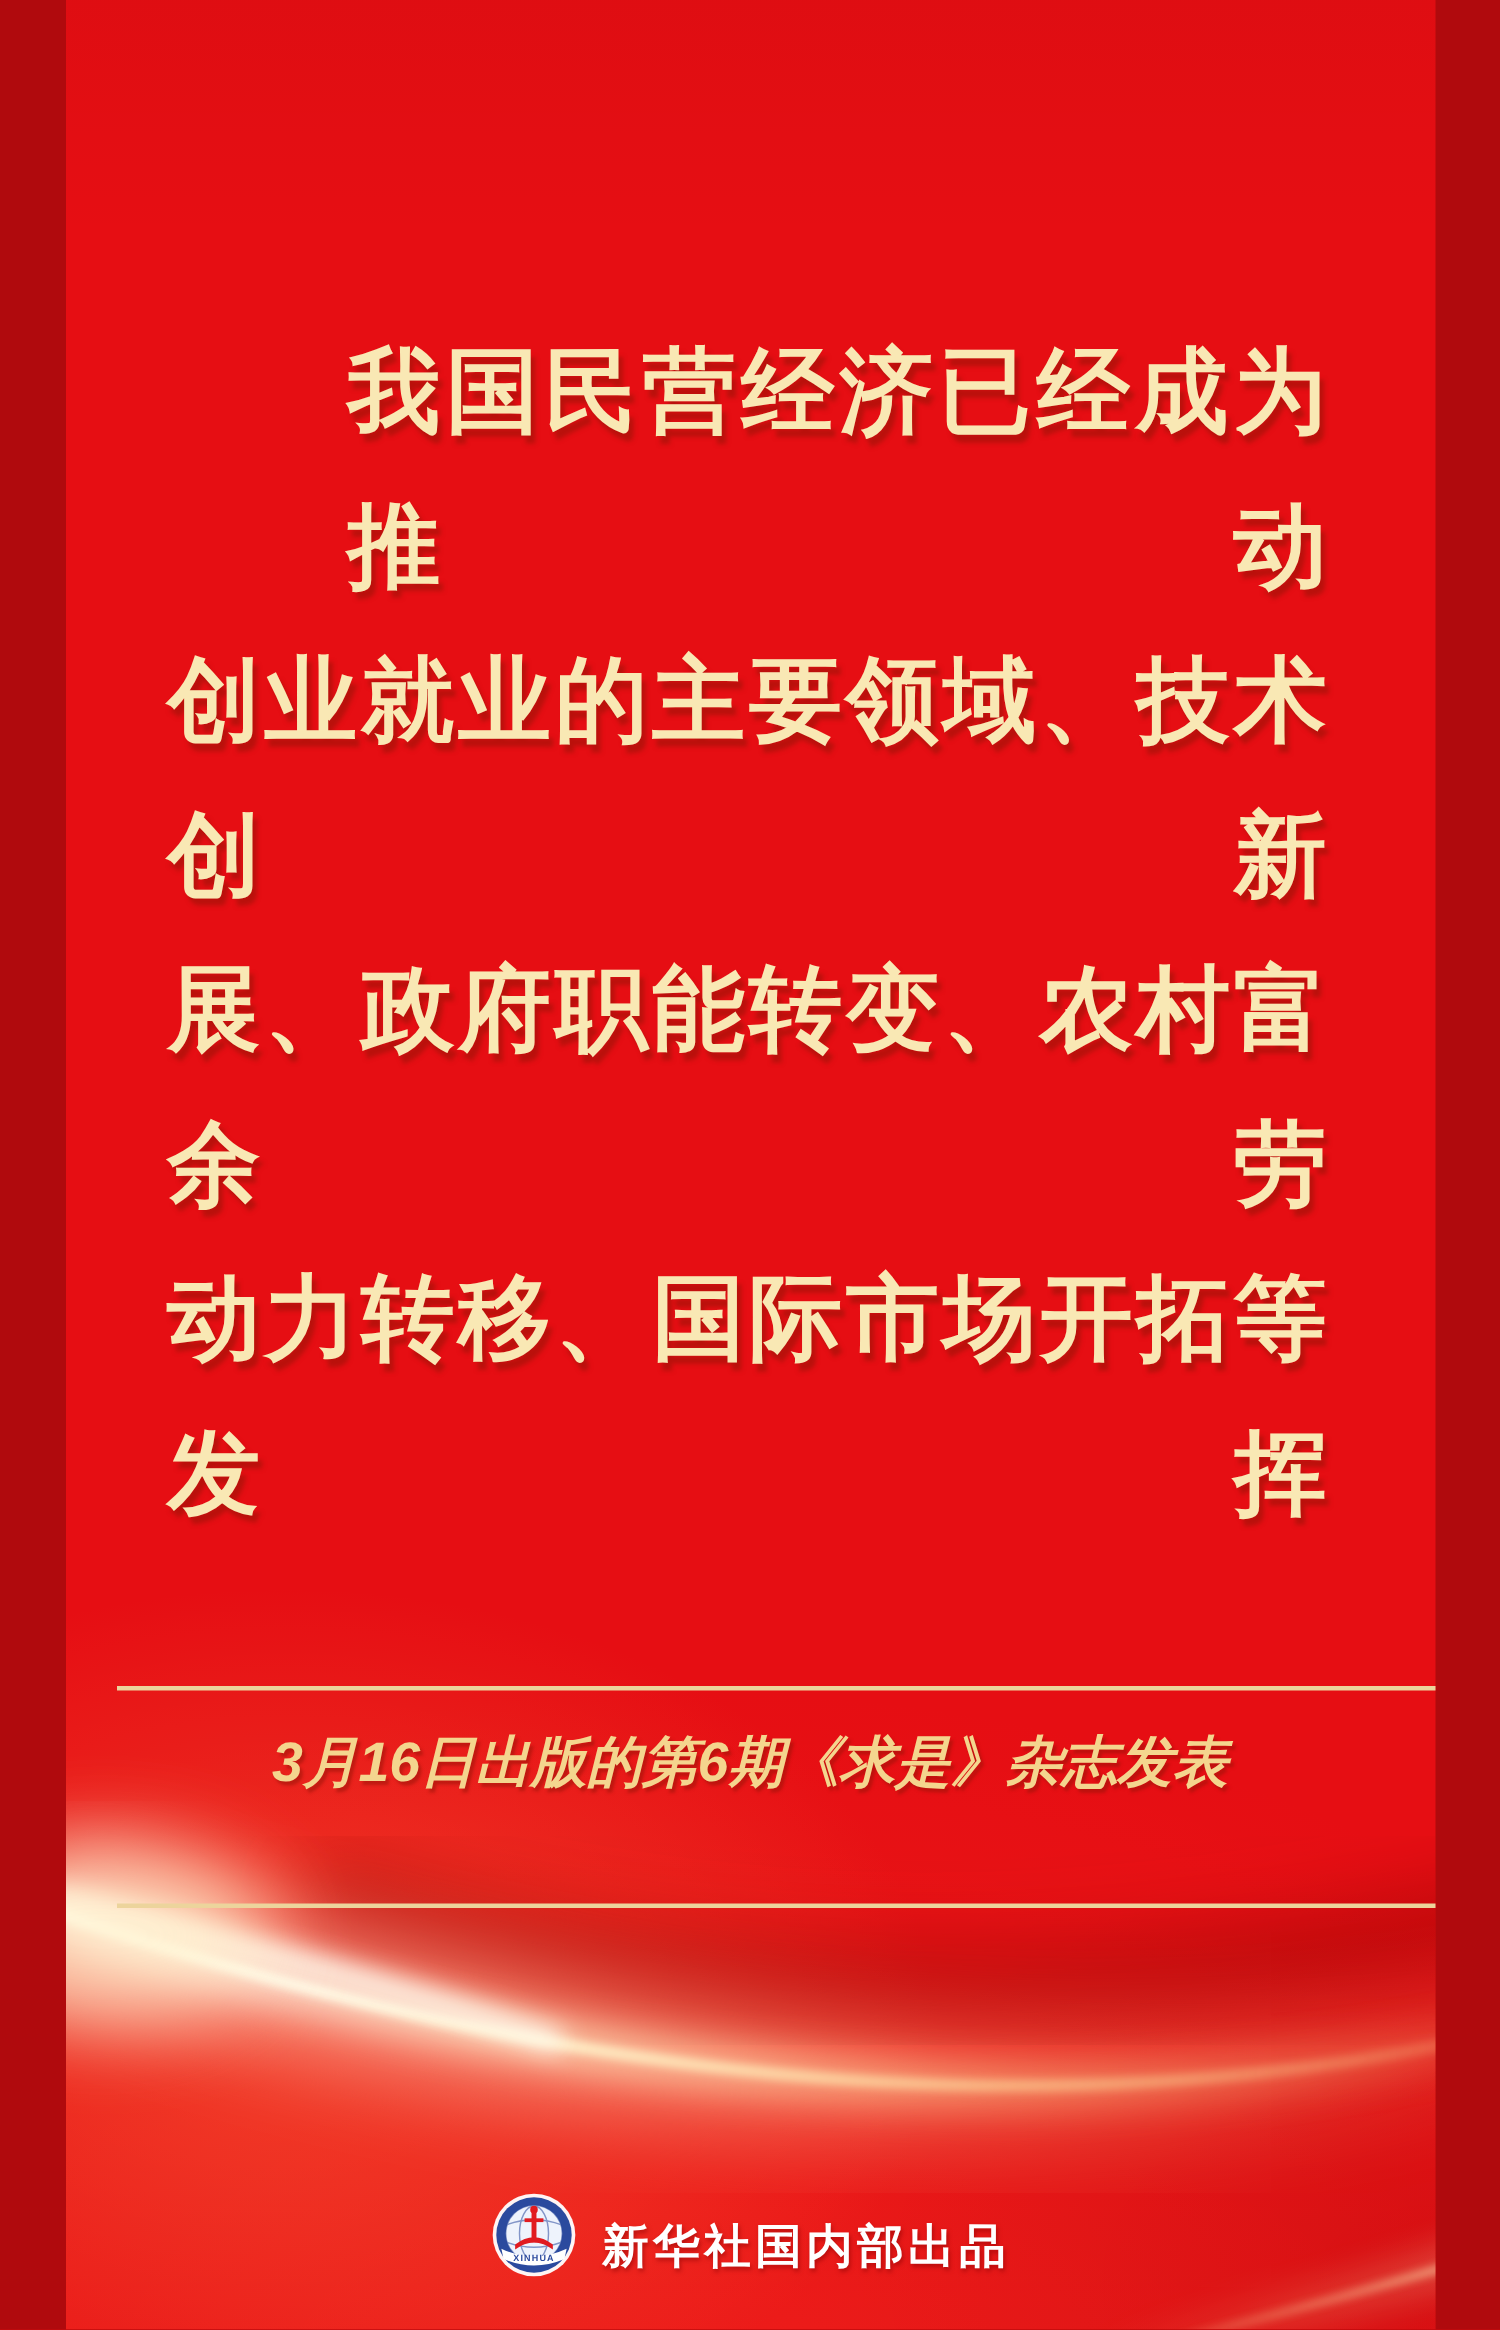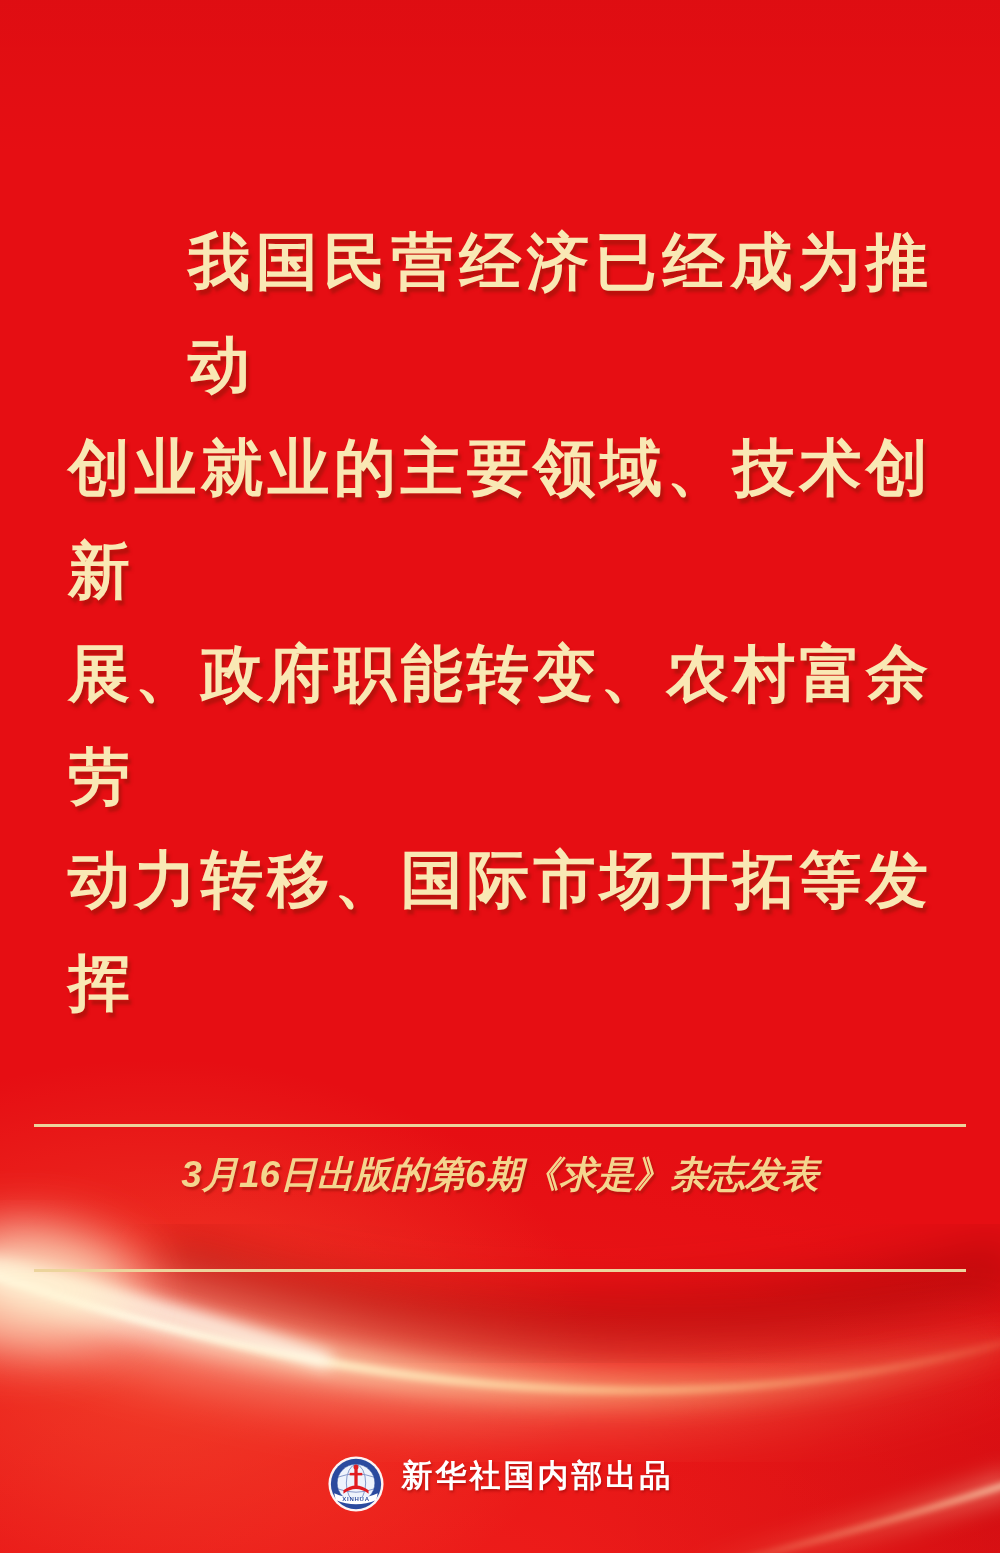--- a/index.html
+++ b/index.html
@@ -1,18 +1,18 @@
 <!DOCTYPE html>
 <html style="--background-red: #e60e13; --quote-text-gold: #f9e8b4; --caption-gold: #f4d58e; --divider-gold: #ecd49c; --footer-white: #ffffff; --logo-blue: #2b4a9e; --logo-red: #e11b20; --flare-light: #fff3cd;"><head>
 <meta charset="utf-8">
 <style>
   html,body{margin:0;padding:0;background:#b00a0d;}
   .poster{
     position:relative;
-    width:1000px;height:1553px;
+    width:913px;height:1553px;
     margin:0 auto;
     overflow:hidden;
     font-family:"Liberation Sans","DejaVu Sans",sans-serif;
     background-color:var(--background-red,#e60e13);
     background-image:
       radial-gradient(ellipse 640px 430px at 16% 87%, rgba(255,125,70,0.40), rgba(255,125,70,0) 68%),
       radial-gradient(ellipse 1100px 700px at 45% 104%, rgba(255,70,45,0.28), rgba(255,70,45,0) 70%),
       radial-gradient(ellipse 620px 400px at 100% 98%, rgba(140,0,8,0.22), rgba(140,0,8,0) 70%),
       linear-gradient(180deg, rgba(90,0,0,0.05), rgba(90,0,0,0) 10%);
   }
@@ -42,21 +42,21 @@
     font-weight:700;font-size:37px;line-height:57px;
     color:var(--caption-gold,#f4d58e);
     text-shadow:2px 3px 2px rgba(150,20,8,0.5);
   }
   .caption p{margin:0;font-style:italic;}
   
   .flare{position:absolute;left:0;top:0;z-index:1;pointer-events:none;}
   
   .footer{
     position:absolute;left:0;right:0;top:1455px;height:64px;
-    display:flex;align-items:flex-start;justify-content:center;gap:17px;
+    display:flex;align-items:flex-end;justify-content:center;gap:17px;
     z-index:4;
   }
   .logo{width:58px;height:58px;flex:0 0 auto;}
   .brand{
     font-size:31px;font-weight:700;letter-spacing:3px;
     color:var(--footer-white,#ffffff);
     text-shadow:1px 2px 3px rgba(130,0,0,0.5);
   }
   .logo-banner-text{
     font-family:"Liberation Sans","DejaVu Sans",sans-serif;

